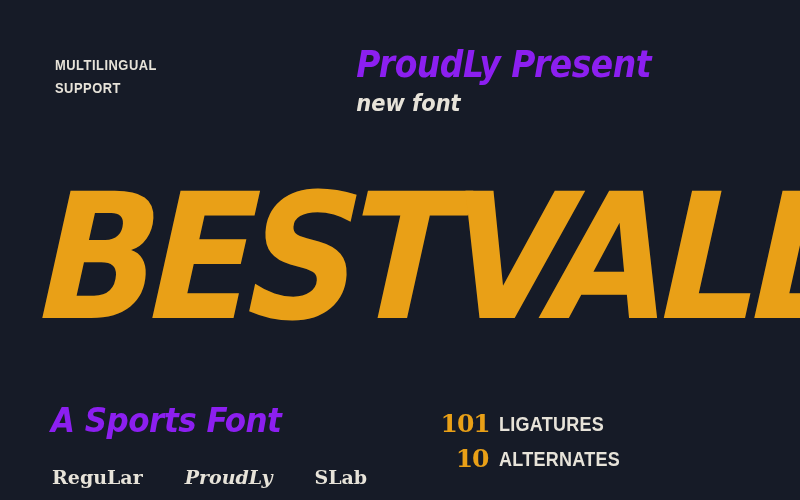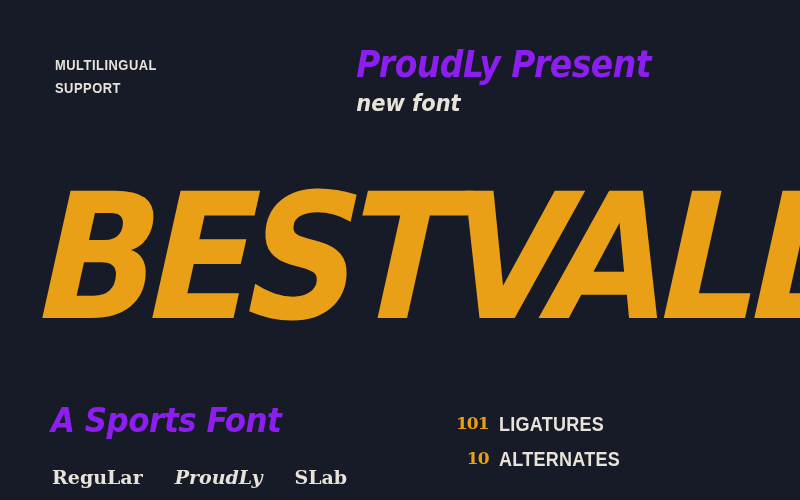--- a/index.html
+++ b/index.html
@@ -114,21 +114,21 @@
     transform-origin: left top;
     white-space: nowrap;
   }
 
   #styles {
     position: absolute;
     left: 52px;
     top: 452px;
     display: flex;
     align-items: baseline;
-    gap: 32px;
+    gap: 42px;
     white-space: nowrap;
   }
 
   .style-variant {
     color: #e7e3d9;
     font-family: "DejaVu Serif", serif;
     font-weight: bold;
     font-size: 19px;
     line-height: 1;
     letter-spacing: 0px;
@@ -153,21 +153,21 @@
   .stat-row {
     display: flex;
     align-items: center;
     height: 35px;
   }
 
   .stat-number {
     color: #e9a017;
     font-family: "DejaVu Serif", serif;
     font-weight: bold;
-    font-size: 17px;
+    font-size: 25px;
     line-height: 1;
     width: 58px;
     text-align: right;
     padding-right: 10px;
     letter-spacing: -1px;
   }
 
   .stat-label {
     color: #e7e3d9;
     font-family: "Liberation Sans Narrow", "Liberation Sans", sans-serif;

